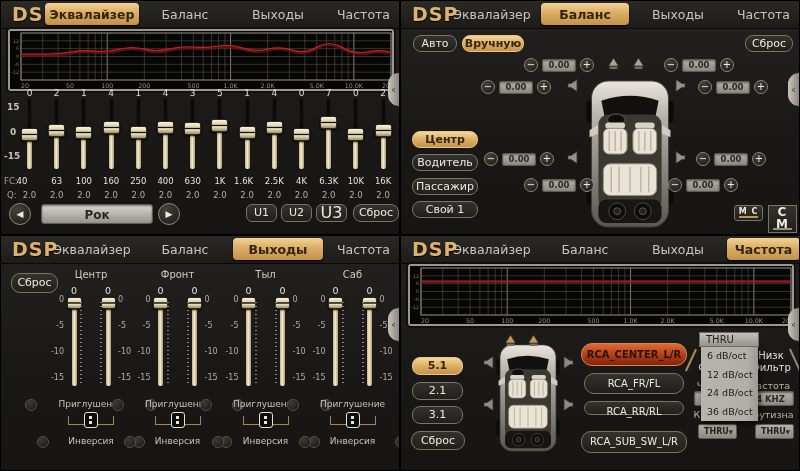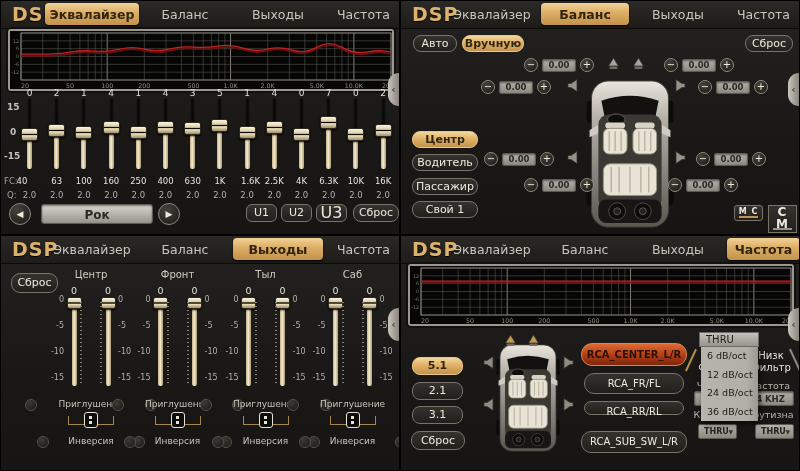--- a/index.html
+++ b/index.html
@@ -156,21 +156,21 @@
       <div style="position: absolute; left: 207.9px; top: 87px; width: 22px; text-align: center; font-size: 9px; color: rgb(224, 221, 212);">5</div>
       <div style="position: absolute; left: 217.4px; top: 98px; height: 70px; width: 3px; background: rgb(10, 10, 9); border-radius: 1px; box-shadow: rgb(0, 0, 0) 0px 0px 1px;"></div>
       <div style="position: absolute; left: 216.4px; top: 129.665px; height: 38.335px; width: 5px; border-radius: 2px; background: linear-gradient(90deg, rgb(191, 174, 135), rgb(246, 236, 207) 45%, rgb(171, 154, 116));"></div>
       <div style="position: absolute; left: 210.4px; top: 118.165px; width: 17px; height: 13px; border-radius: 2.5px; border: 1px solid rgb(46, 42, 32); box-sizing: border-box; background: linear-gradient(rgb(251, 244, 222) 0%, rgb(220, 207, 166) 40%, rgb(14, 13, 10) 47%, rgb(14, 13, 10) 53%, rgb(241, 229, 196) 60%, rgb(160, 144, 102) 100%); box-shadow: rgb(0, 0, 0) 0px 1px 2px;"></div>
       <div style="position: absolute; left: 205.9px; top: 175px; width: 26px; text-align: center; font-size: 8.5px; color: rgb(232, 228, 218);">1K</div>
       <div style="position: absolute; left: 205.9px; top: 188.5px; width: 26px; text-align: center; font-size: 8.5px; color: rgb(180, 176, 167);">2.0</div>
       <div style="position: absolute; left: 235.1px; top: 87px; width: 22px; text-align: center; font-size: 9px; color: rgb(224, 221, 212);">1</div>
       <div style="position: absolute; left: 244.6px; top: 98px; height: 70px; width: 3px; background: rgb(10, 10, 9); border-radius: 1px; box-shadow: rgb(0, 0, 0) 0px 0px 1px;"></div>
       <div style="position: absolute; left: 243.6px; top: 136.333px; height: 31.667px; width: 5px; border-radius: 2px; background: linear-gradient(90deg, rgb(191, 174, 135), rgb(246, 236, 207) 45%, rgb(171, 154, 116));"></div>
       <div style="position: absolute; left: 237.6px; top: 124.833px; width: 17px; height: 13px; border-radius: 2.5px; border: 1px solid rgb(46, 42, 32); box-sizing: border-box; background: linear-gradient(rgb(251, 244, 222) 0%, rgb(220, 207, 166) 40%, rgb(14, 13, 10) 47%, rgb(14, 13, 10) 53%, rgb(241, 229, 196) 60%, rgb(160, 144, 102) 100%); box-shadow: rgb(0, 0, 0) 0px 1px 2px;"></div>
-      <div style="position: absolute; left: 233.1px; top: 175px; width: 26px; text-align: right; font-size: 8.5px; color: rgb(232, 228, 218);">1.6K</div>
+      <div style="position: absolute; left: 233.1px; top: 175px; width: 26px; text-align: left; font-size: 8.5px; color: rgb(232, 228, 218);">1.6K</div>
       <div style="position: absolute; left: 233.1px; top: 188.5px; width: 26px; text-align: center; font-size: 8.5px; color: rgb(180, 176, 167);">2.0</div>
       <div style="position: absolute; left: 262.3px; top: 87px; width: 22px; text-align: center; font-size: 9px; color: rgb(224, 221, 212);">4</div>
       <div style="position: absolute; left: 271.8px; top: 98px; height: 70px; width: 3px; background: rgb(10, 10, 9); border-radius: 1px; box-shadow: rgb(0, 0, 0) 0px 0px 1px;"></div>
       <div style="position: absolute; left: 270.8px; top: 131.332px; height: 36.668px; width: 5px; border-radius: 2px; background: linear-gradient(90deg, rgb(191, 174, 135), rgb(246, 236, 207) 45%, rgb(171, 154, 116));"></div>
       <div style="position: absolute; left: 264.8px; top: 119.832px; width: 17px; height: 13px; border-radius: 2.5px; border: 1px solid rgb(46, 42, 32); box-sizing: border-box; background: linear-gradient(rgb(251, 244, 222) 0%, rgb(220, 207, 166) 40%, rgb(14, 13, 10) 47%, rgb(14, 13, 10) 53%, rgb(241, 229, 196) 60%, rgb(160, 144, 102) 100%); box-shadow: rgb(0, 0, 0) 0px 1px 2px;"></div>
       <div style="position: absolute; left: 260.3px; top: 175px; width: 26px; text-align: center; font-size: 8.5px; color: rgb(232, 228, 218);">2.5K</div>
       <div style="position: absolute; left: 260.3px; top: 188.5px; width: 26px; text-align: center; font-size: 8.5px; color: rgb(180, 176, 167);">2.0</div>
       <div style="position: absolute; left: 289.5px; top: 87px; width: 22px; text-align: center; font-size: 9px; color: rgb(224, 221, 212);">0</div>
       <div style="position: absolute; left: 299px; top: 98px; height: 70px; width: 3px; background: rgb(10, 10, 9); border-radius: 1px; box-shadow: rgb(0, 0, 0) 0px 0px 1px;"></div>
       <div style="position: absolute; left: 298px; top: 138px; height: 30px; width: 5px; border-radius: 2px; background: linear-gradient(90deg, rgb(191, 174, 135), rgb(246, 236, 207) 45%, rgb(171, 154, 116));"></div>

